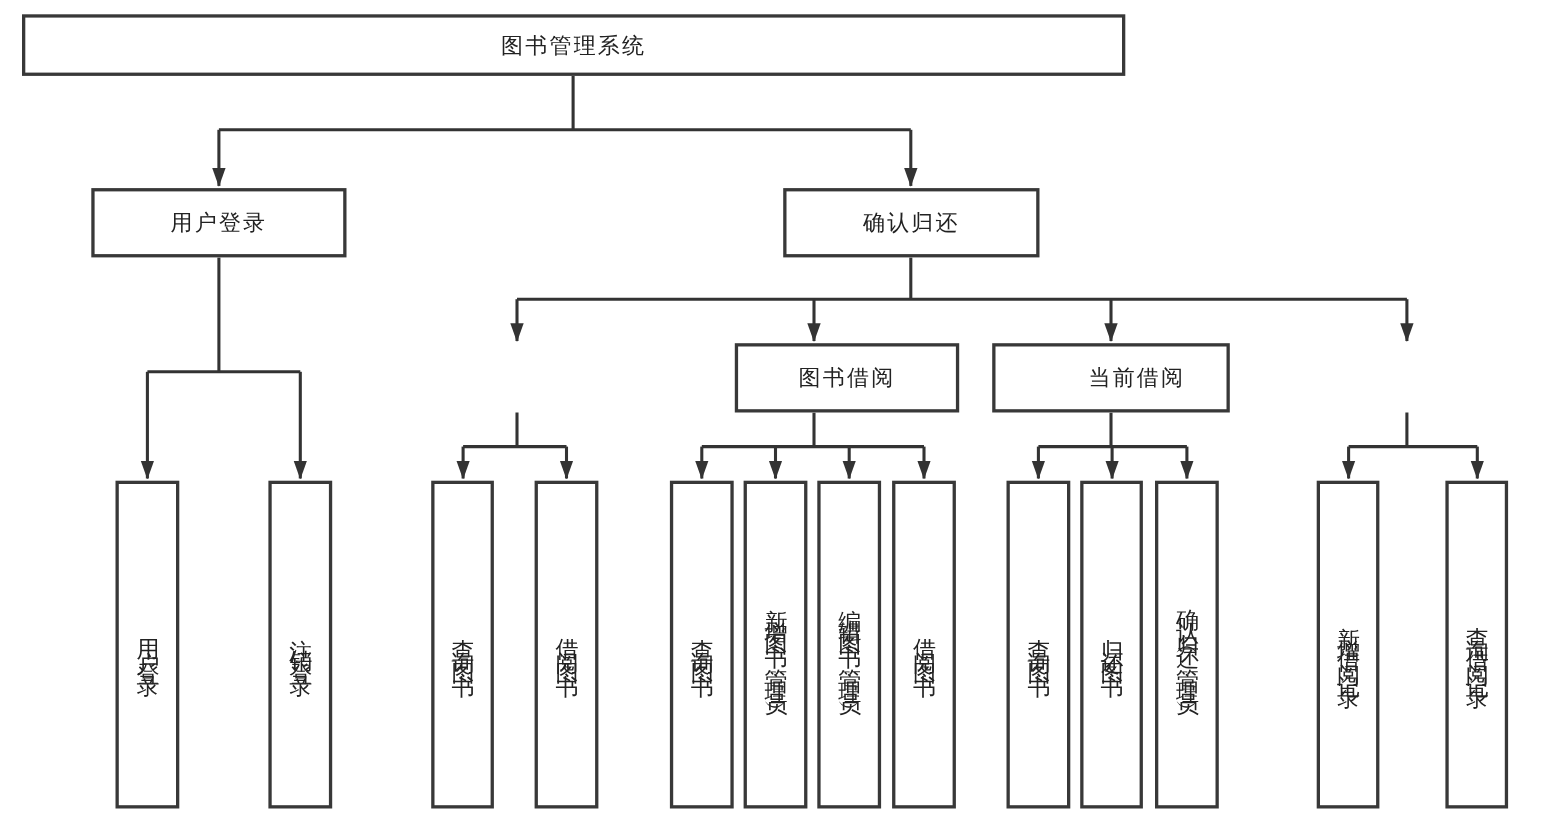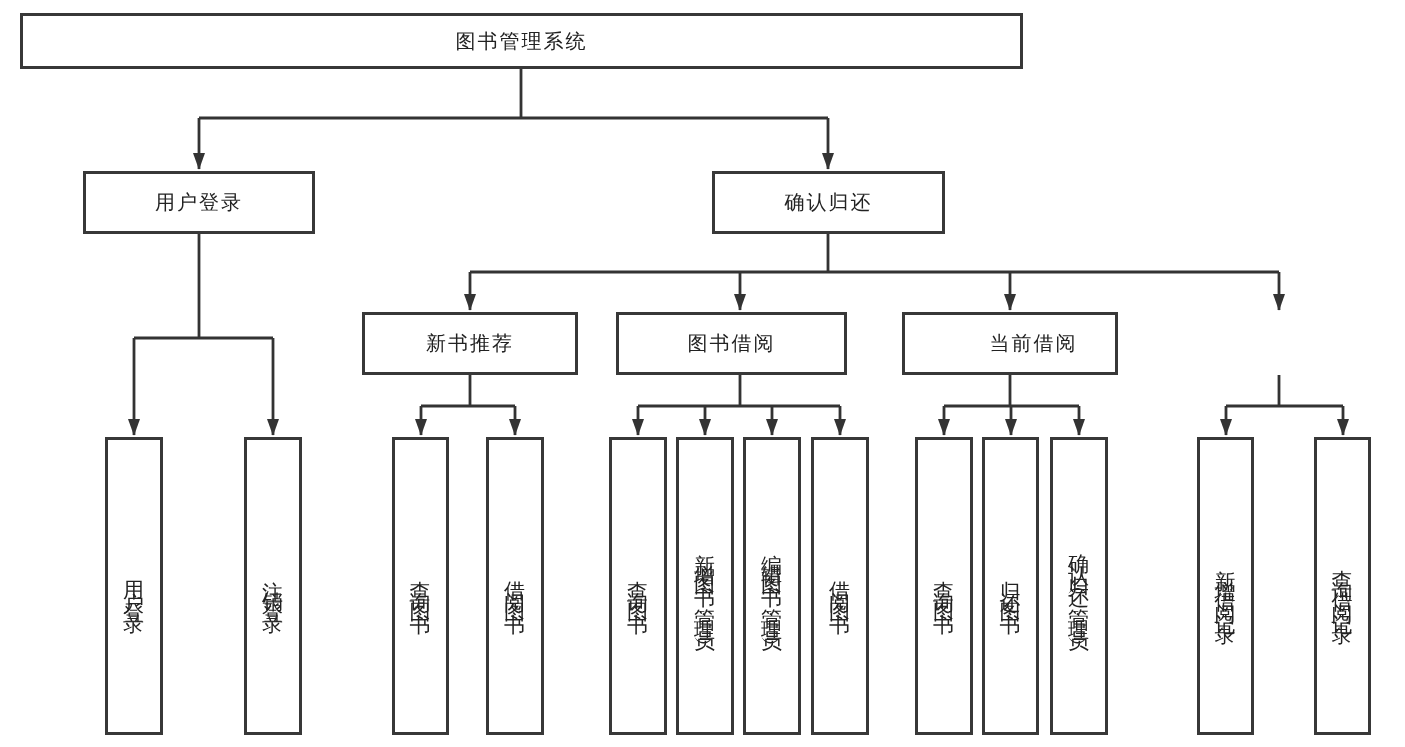--- a/index.html
+++ b/index.html
@@ -113,24 +113,21 @@
     <span>图书管理系统</span>
   </div>
 
   <div class="node h-label" style="left:83px; top:171px; width:232px; height:63px;">
     <span>用户登录</span>
   </div>
   <div class="node h-label" style="left:712px; top:171px; width:233px; height:63px;">
     <span>确认归还</span>
   </div>
 
-  <div class="node h-label" style="left:362px; top:312px; width:216px; height:63px;">
-    <span>新书推荐</span>
-  </div>
-  <div class="node h-label" style="left:616px; top:312px; width:231px; height:63px;">
+  <div class="node h-label" style="left:668px; top:312px; width:204px; height:63px;">
     <span>图书借阅</span>
   </div>
   <div class="node h-label" style="left:902px; top:312px; width:216px; height:63px;padding-left:47px;">
     <span>当前借阅</span>
   </div>
 
   <div class="node leaf" style="left:105px; top:437px; width:58px; height:298px;">
     <span>用户登录</span>
   </div>
   <div class="node leaf" style="left:244px; top:437px; width:58px; height:298px;">

